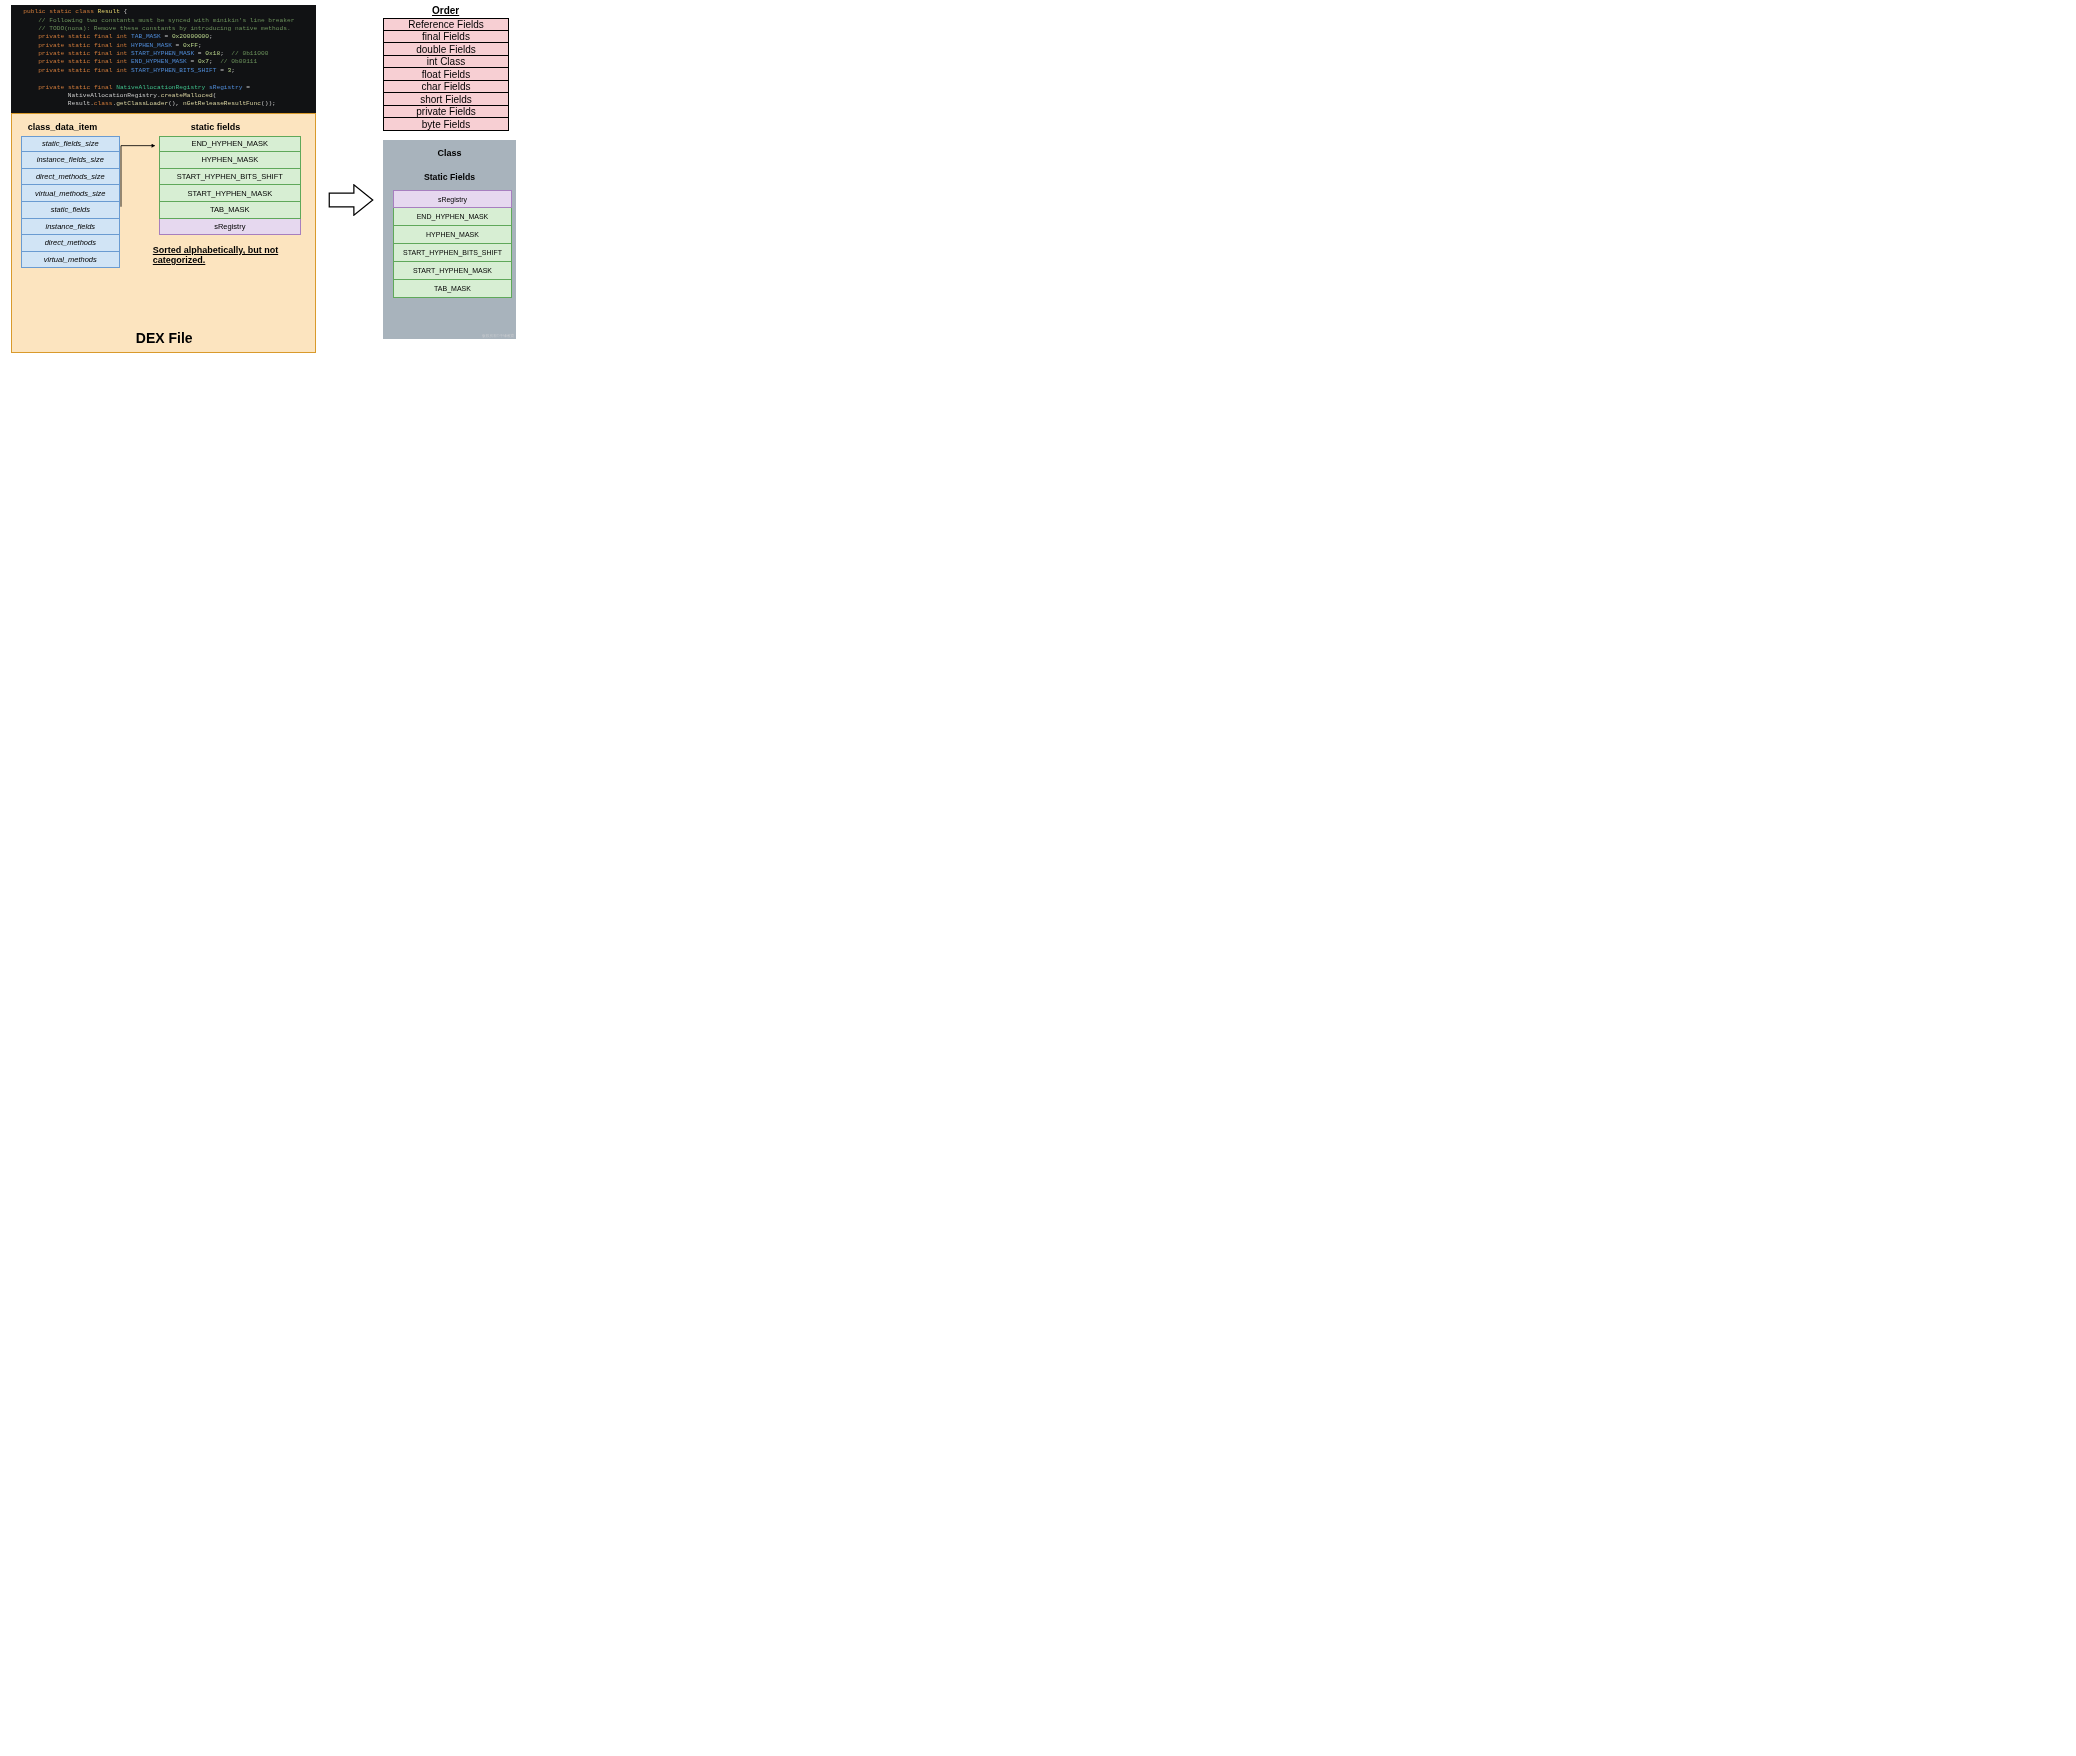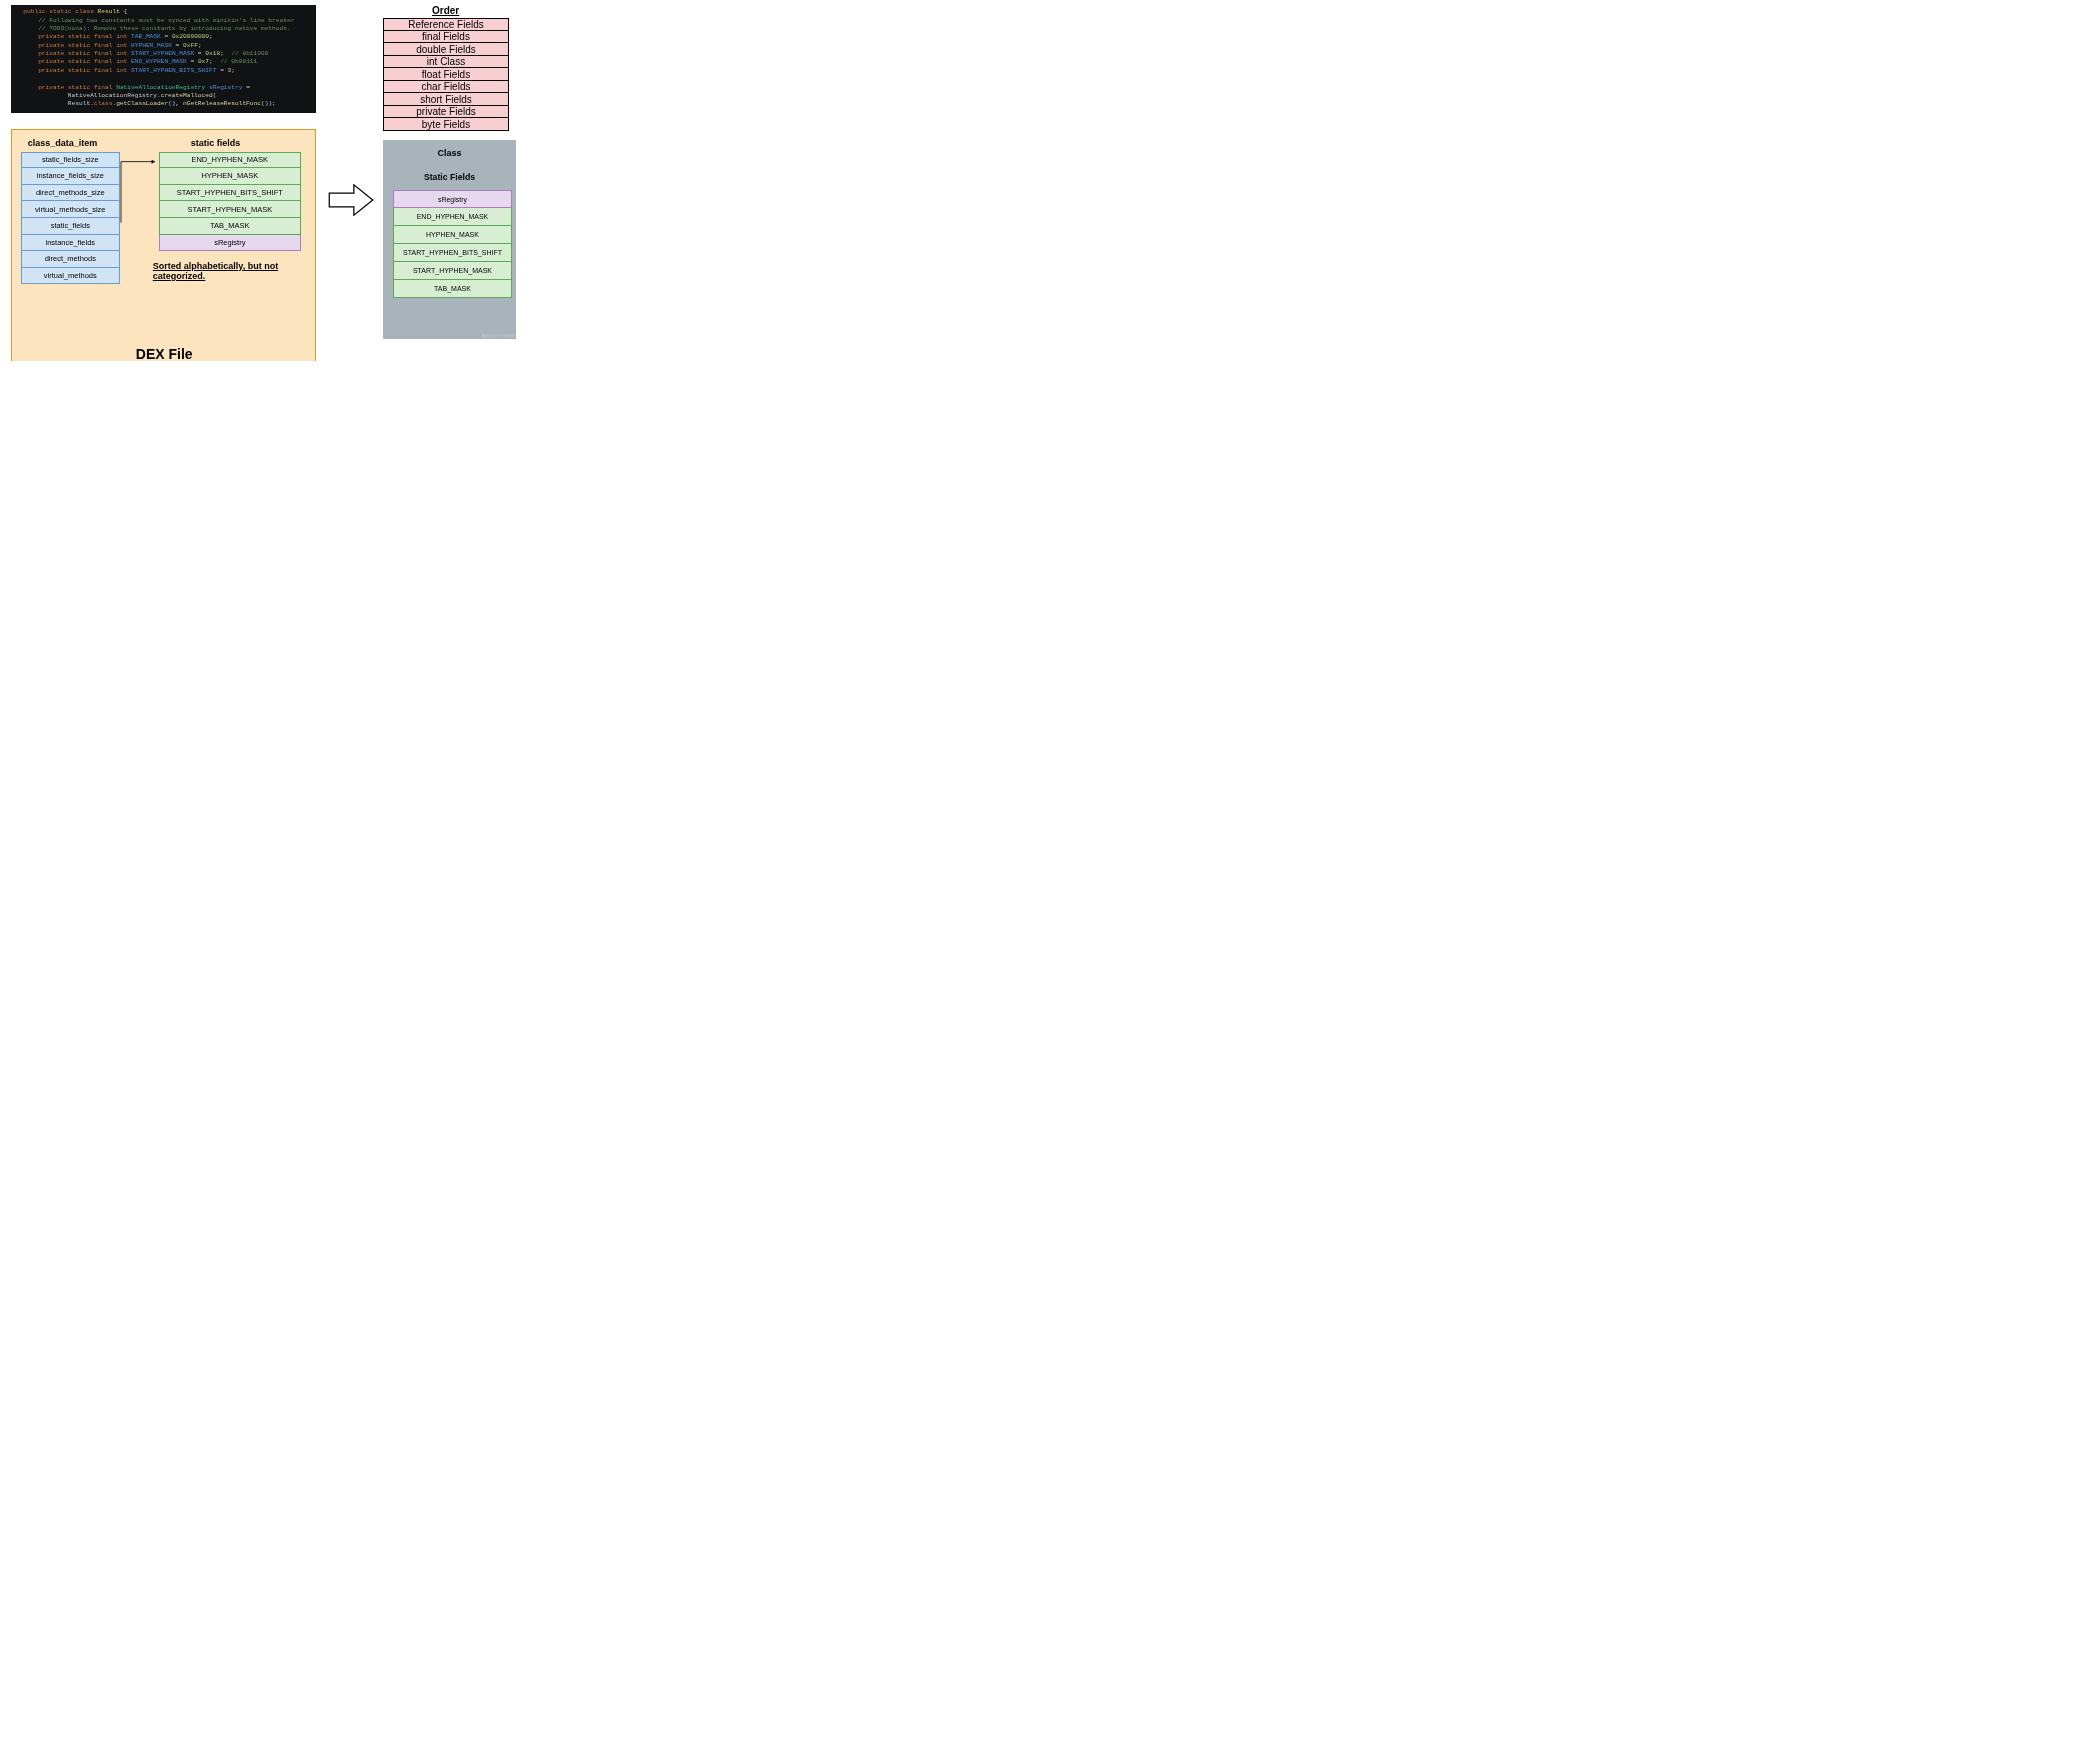--- a/index.html
+++ b/index.html
@@ -35,21 +35,21 @@
   .kw-name   { color: #e0cf6a; }
   .punct     { color: #c9c9c9; }
   .num       { color: #b9d48b; }
   .comment   { color: #6a8f5a; }
   .call      { color: #d8d2a0; }
 
   
   .dex-box {
     position: absolute;
     left: 5.8px;
-    top: 124px;
+    top: 108px;
     width: 305px;
     height: 240px;
     border: 0.8px solid #d99a2b;
     background: #fce4bf;
   }
   .dex-title1 {
     position: absolute;
     left: 16px; top: 8.3px;
     font-size: 9px; font-weight: bold;
   }
@@ -66,21 +66,21 @@
     position: absolute;
     left: 147px; top: 21.6px; width: 142px;
   }
   .cell {
     height: 16.6px;
     border: 0.4px solid #000;
     display:flex; align-items:center; justify-content:center;
     font-size: 7.5px;
   }
   .cell + .cell { border-top: none; }
-  .blue-cell   { background: #d1e4f5; border-color:#6a9bd1; }
+  .blue-cell   { background: #d1e4f5; border-color:#6a9bd1;font-style:italic; }
   .green-cell  { background: #d7eed3; border-color:#5fa85a; }
   .purple-cell { background: #e6d8ef; border-color:#a77fbf; }
   .pink-cell   { background: #f7cfd3; border-color:#000; height:12.5px; font-size:10px; }
   .dex-caption1 {
     position: absolute;
     left: 141px; top: 131px; width: 141px;
     font-size: 9px; font-weight: bold; text-decoration: underline;
   }
   .dex-caption2 {
     position: absolute;

